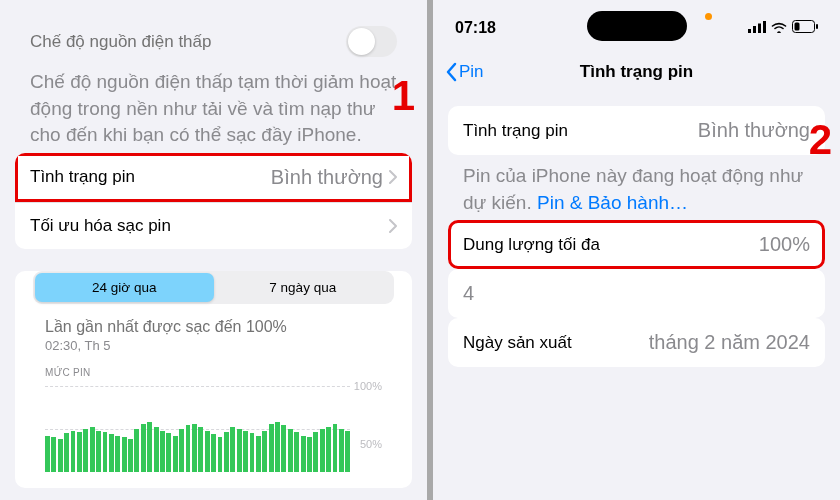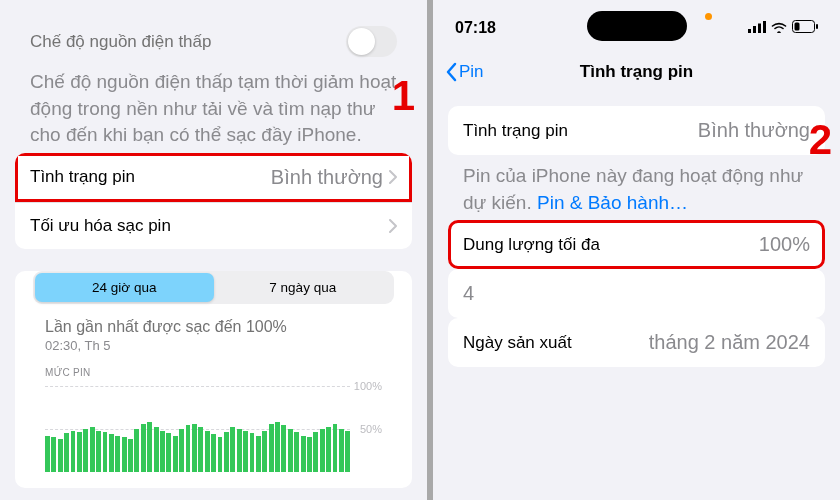--- a/index.html
+++ b/index.html
@@ -108,21 +108,21 @@
         <div class="segment">7 ngày qua</div>
       </div>
       <div class="chart-block">
         <div class="chart-title">Lần gần nhất được sạc đến 100%</div>
         <div class="chart-sub">02:30, Th 5</div>
         <div class="chart-caption">MỨC PIN</div>
         <div class="chart-wrap">
           <div class="gridline" style="top:0"></div>
           <span class="gridlabel" style="top:0">100%</span>
           <div class="gridline" style="top:43px"></div>
-          <span class="gridlabel" style="top:43px">50%</span>
+          <span class="gridlabel" style="top:58px">50%</span>
           <div class="bars" id="chart-bars">
               <div class="bar" style="height: 42%;"></div>
               <div class="bar" style="height: 40%;"></div>
               <div class="bar" style="height: 38%;"></div>
               <div class="bar" style="height: 45%;"></div>
               <div class="bar" style="height: 48%;"></div>
               <div class="bar" style="height: 46%;"></div>
               <div class="bar" style="height: 50%;"></div>
               <div class="bar" style="height: 52%;"></div>
               <div class="bar" style="height: 48%;"></div>

